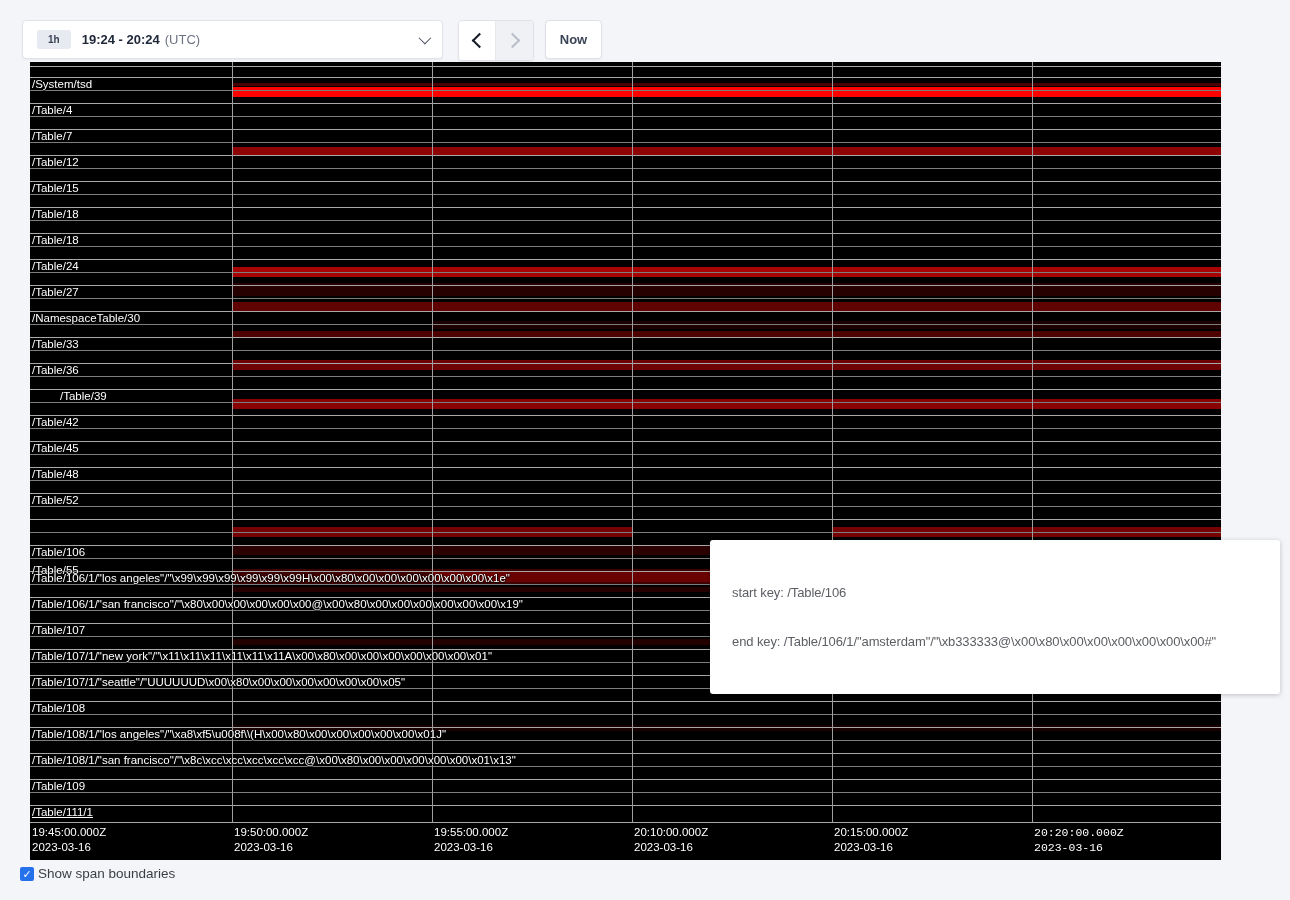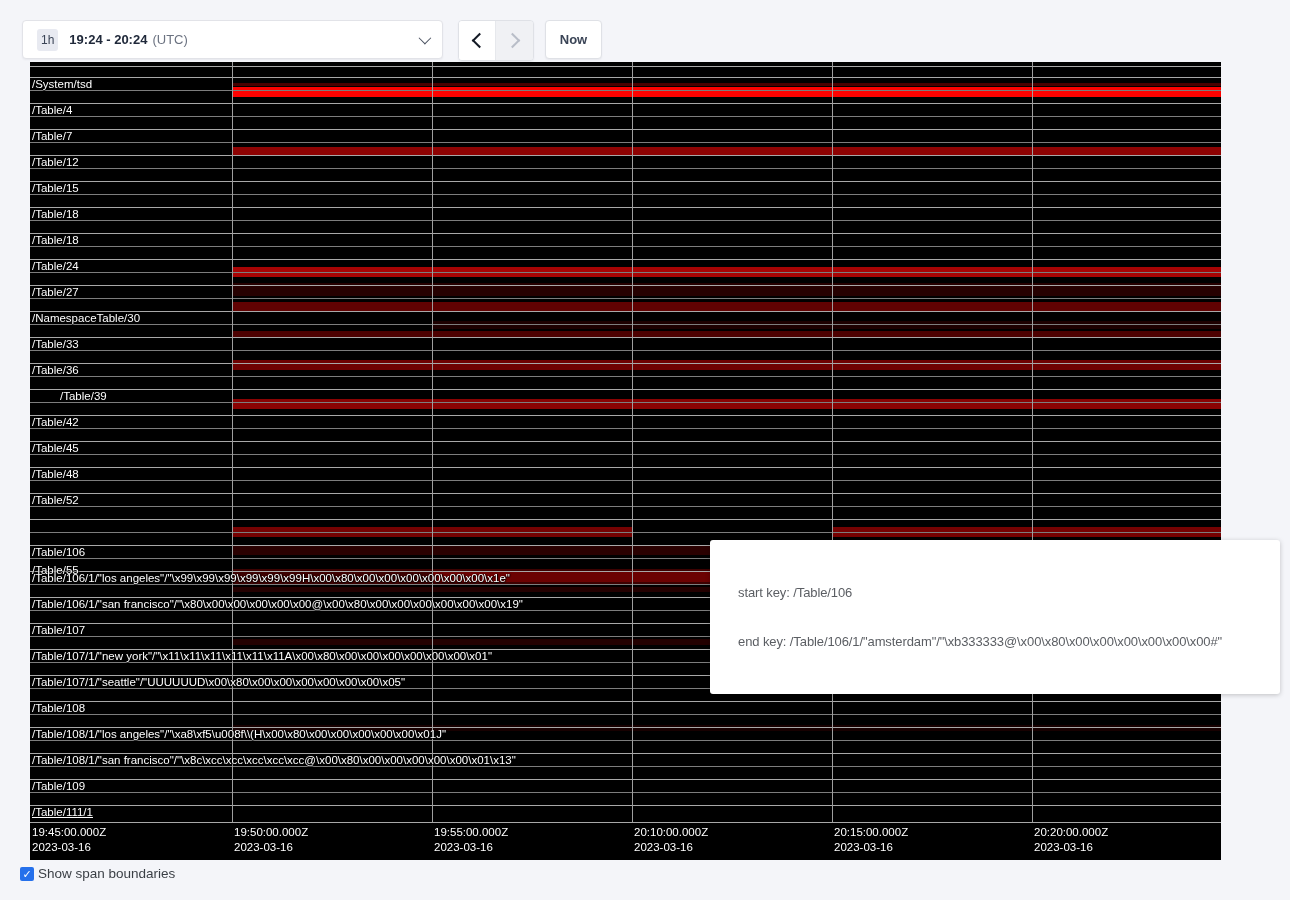--- a/index.html
+++ b/index.html
@@ -4,22 +4,22 @@
 <style>
   html,body{margin:0;padding:0;}
   .page{position:relative;width:1290px;height:900px;background:#f4f5f9;
         font-family:"Liberation Sans",sans-serif;overflow:hidden;}
 
   
   .time-picker{position:absolute;left:22px;top:20px;width:421px;height:39px;
     background:#fff;border:1px solid #e2e3e8;border-radius:4px;
     box-shadow:0 1px 2px rgba(40,40,60,.06);display:flex;align-items:center;
     padding:0 14px;box-sizing:border-box;gap:11px;cursor:pointer;}
-  .range-badge{background:#e8eaf1;border-radius:3px;padding:4px 4px;
-    font-size:12px;font-weight:400;color:#3a4456;}
+  .range-badge{background:#e8eaf1;border-radius:3px;padding:4px 11px;
+    font-size:10px;font-weight:700;color:#3a4456;}
   .range-text{font-size:13px;font-weight:700;color:#20293a;}
   .range-zone{font-size:13px;color:#6b7280;margin-left:-6px;}
   .caret-down{margin-left:auto;width:8px;height:8px;border-right:1.6px solid #4a5160;
     border-bottom:1.6px solid #4a5160;transform:rotate(45deg) translateY(-2px);}
   .nav-group{position:absolute;left:458px;top:20px;height:39px;display:flex;
     border:1px solid #dfe1e6;border-radius:4px;overflow:hidden;
     box-shadow:0 1px 2px rgba(40,40,60,.06);}
   .nav-btn{width:37px;height:100%;display:flex;align-items:center;justify-content:center;
     background:#fff;border:none;border-right:1px solid #e6e8ec;cursor:pointer;padding:0;}
   .nav-btn:last-child{border-right:none;background:#f0f1f4;cursor:default;}
@@ -36,21 +36,21 @@
   .band{position:absolute;}
   .hline{position:absolute;left:0;width:1191px;height:1px;}
   .vline{position:absolute;top:0;width:1px;height:760px;background:#9e9e9e;}
   .spanlabel{position:absolute;left:2px;font-size:11.5px;color:#fff;white-space:nowrap;
     text-shadow:0 1px 1px #000,1px 0 1px #000;line-height:11px;}
   .xtick{position:absolute;top:763px;color:#fff;font-size:11.5px;line-height:15px;white-space:nowrap;}
 
   
   .tooltip{position:absolute;left:710px;top:540px;width:570px;height:154px;background:#fff;
     border-radius:3px;box-shadow:0 1px 5px rgba(0,0,0,.22);box-sizing:border-box;
-    padding:12px 28px;display:flex;flex-direction:column;justify-content:space-evenly;}
+    padding:12px 22px;display:flex;flex-direction:column;justify-content:space-evenly;}
   .tooltip div{font-size:13px;color:#5b5e63;white-space:nowrap;letter-spacing:-0.1px;}
 
   
   .footer{position:absolute;left:20px;top:866px;display:flex;align-items:center;}
   .cbox{width:14px;height:14px;background:#2570eb;border-radius:2px;display:flex;
     align-items:center;justify-content:center;color:#fff;font-size:11px;line-height:14px;
     cursor:pointer;flex:0 0 auto;}
   .cbox-label{font-size:13.5px;color:#3a3f45;margin-left:4px;}
 </style>
 </head>
@@ -201,21 +201,21 @@
         <div>2023-03-16</div>
       </div>
       <div class="xtick" style="left: 604px;">
         <div>20:10:00.000Z</div>
         <div>2023-03-16</div>
       </div>
       <div class="xtick" style="left: 804px;">
         <div>20:15:00.000Z</div>
         <div>2023-03-16</div>
       </div>
-      <div class="xtick" style="left: 1004px;">
+      <div class="xtick" style="left: 1004px; font-family: Liberation Mono, monospace;">
         <div>20:20:00.000Z</div>
         <div>2023-03-16</div>
       </div>
     </div>
 
   <div class="tooltip">
     <div>start key: /Table/106</div>
     <div>end key: /Table/106/1/"amsterdam"/"\xb333333@\x00\x80\x00\x00\x00\x00\x00\x00#"</div>
   </div>
 

